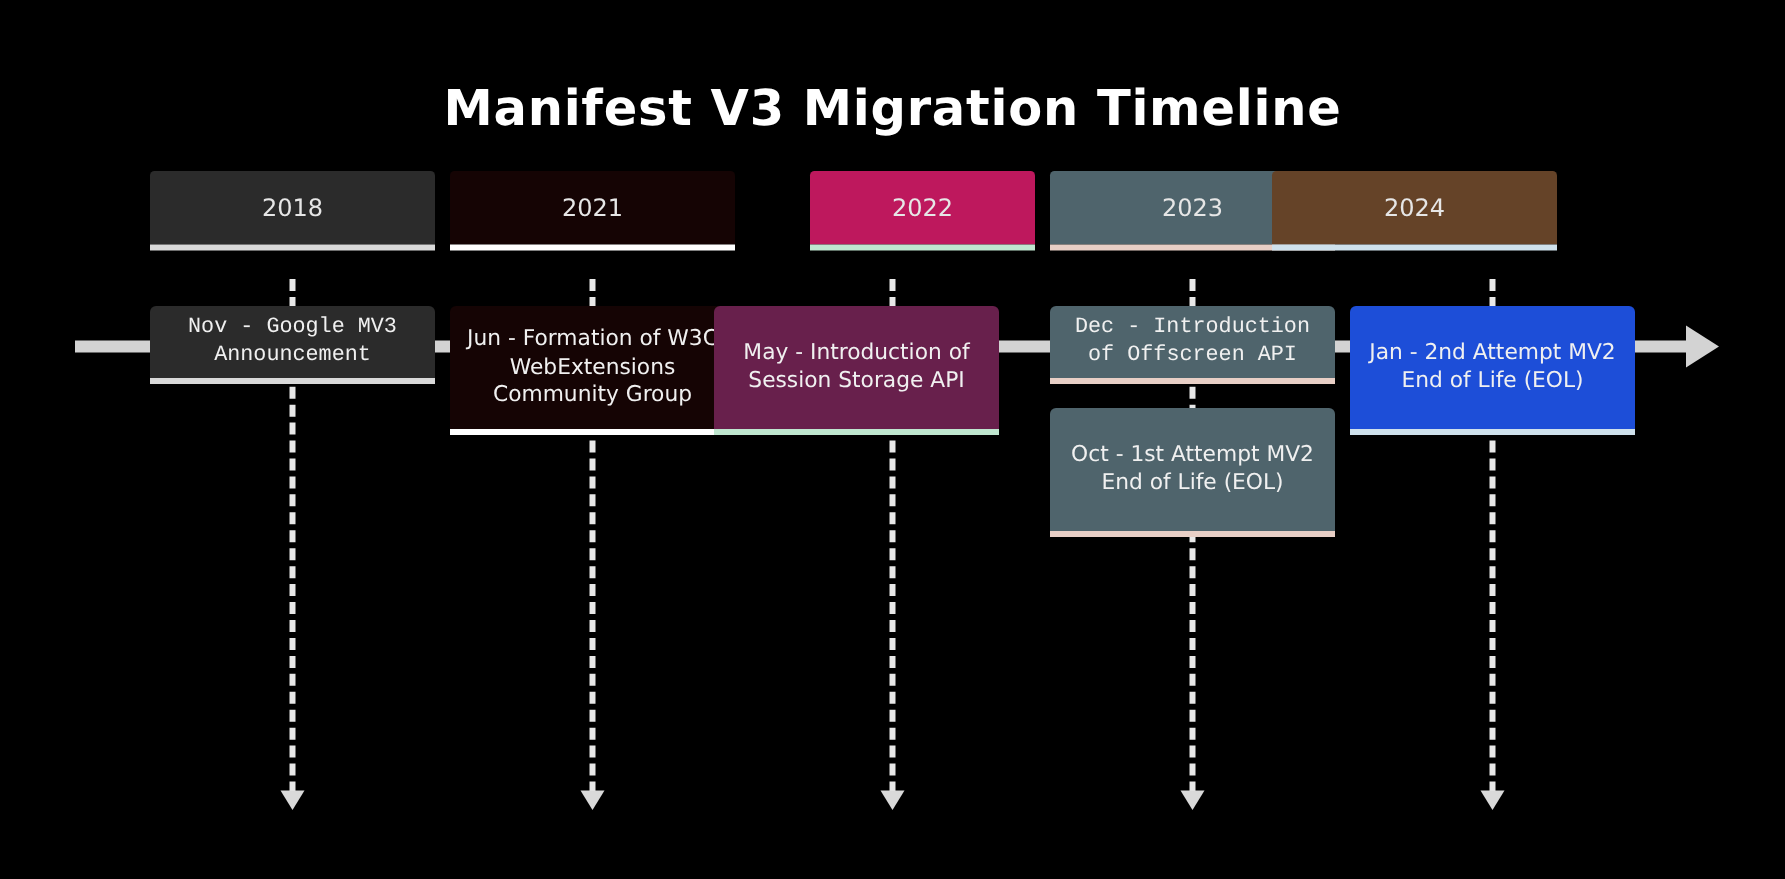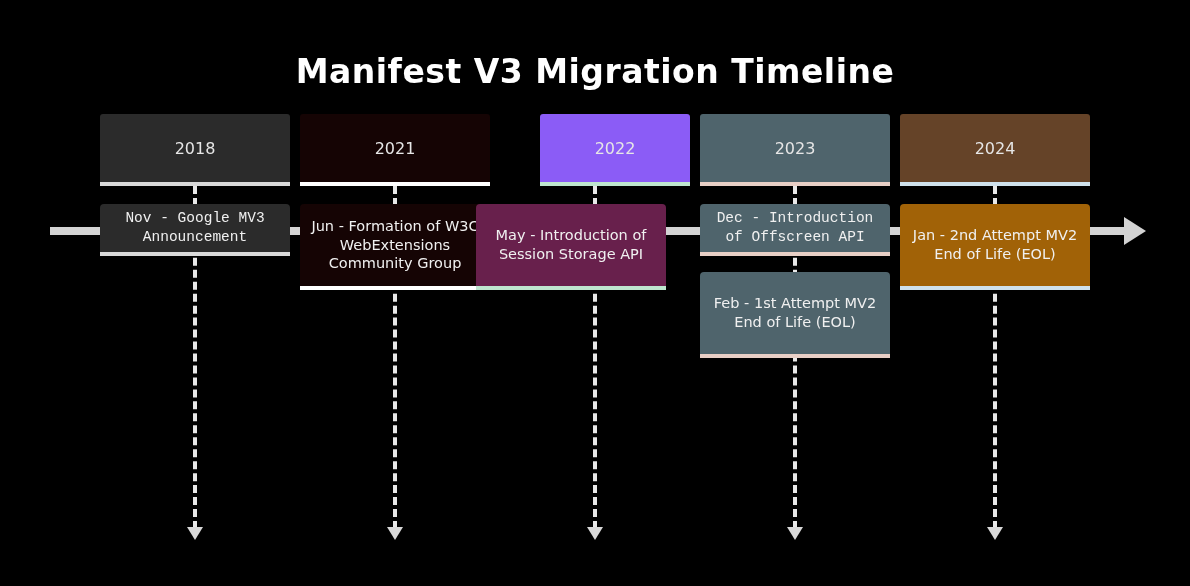--- a/index.html
+++ b/index.html
@@ -56,21 +56,21 @@
   
   .col {
     position: absolute;
     top: 114px;
     width: 190px;
   }
 
   
   .year-box {
     position: relative;
-    height: 68px;
+    height: 49px;
     border-radius: 3px 3px 0 0;
     display: flex;
     align-items: center;
     justify-content: center;
     color: #e6e6e6;
     font-size: 16px;
   }
   .year-box::after {
     content: "";
     position: absolute;
@@ -155,47 +155,47 @@
         <div class="year-box" style="background: rgb(21, 4, 4); --accent: #ffffff;">2021</div>
       </div>
       <div class="dash-line" style="left: 393px;"></div>
       <div class="dash-arrow" style="left: 387px;"></div>
       <div class="cards" style="left: 300px;">
         <div class="card h3" style="background: rgb(21, 4, 4); --accent: #ffffff;">
           <span>Jun - Formation of W3C WebExtensions Community Group</span>
         </div>
       </div>
       <div class="col" style="left: 500px;">
-        <div class="year-box" style="background: #8b5cf6; margin-left: 40px; --accent: #bfe6cf;">2022</div>
+        <div class="year-box" style="background: #be185d; margin-left: 40px; --accent: #bfe6cf;">2022</div>
       </div>
       <div class="dash-line" style="left: 593px;"></div>
       <div class="dash-arrow" style="left: 587px;"></div>
       <div class="cards" style="left: 476px;">
         <div class="card h3" style="background: rgb(104, 32, 76); --accent: #bfe6cf;">
           <span>May - Introduction of Session Storage API</span>
         </div>
       </div>
       <div class="col" style="left: 700px; border-radius: 26px;">
         <div class="year-box" style="background: rgb(79, 100, 108); --accent: #e8cfc6;">2023</div>
       </div>
       <div class="dash-line" style="left: 793px;"></div>
       <div class="dash-arrow" style="left: 787px;"></div>
       <div class="cards" style="left: 700px;">
         <div class="card h2" style="background: rgb(79, 100, 108); --accent: #e8cfc6;">
           <span>Dec - Introduction of Offscreen API</span>
         </div>
         <div class="card h3" style="background: rgb(79, 100, 108); --accent: #e8cfc6;">
-          <span>Feb - 1st Attempt MV2 End of Life (EOL)</span>
-        </div>
-      </div>
-      <div class="col" style="left: 900px;">
+          <span>Oct - 1st Attempt MV2 End of Life (EOL)</span>
+        </div>
+      </div>
+      <div class="col" style="left: 848px;">
         <div class="year-box" style="background: rgb(101, 67, 40); --accent: #cfe1ec;">2024</div>
       </div>
       <div class="dash-line" style="left: 993px;"></div>
       <div class="dash-arrow" style="left: 987px;"></div>
       <div class="cards" style="left: 900px;">
-        <div class="card h3" style="background: #a16207; text-align: center; --accent: #cfe1ec;">
+        <div class="card h3" style="background: #1d4ed8; text-align: center; --accent: #cfe1ec;">
           <span>Jan - 2nd Attempt MV2 End of Life (EOL)</span>
         </div>
       </div>
     </div>
 
 </div>
 
 </body></html>

